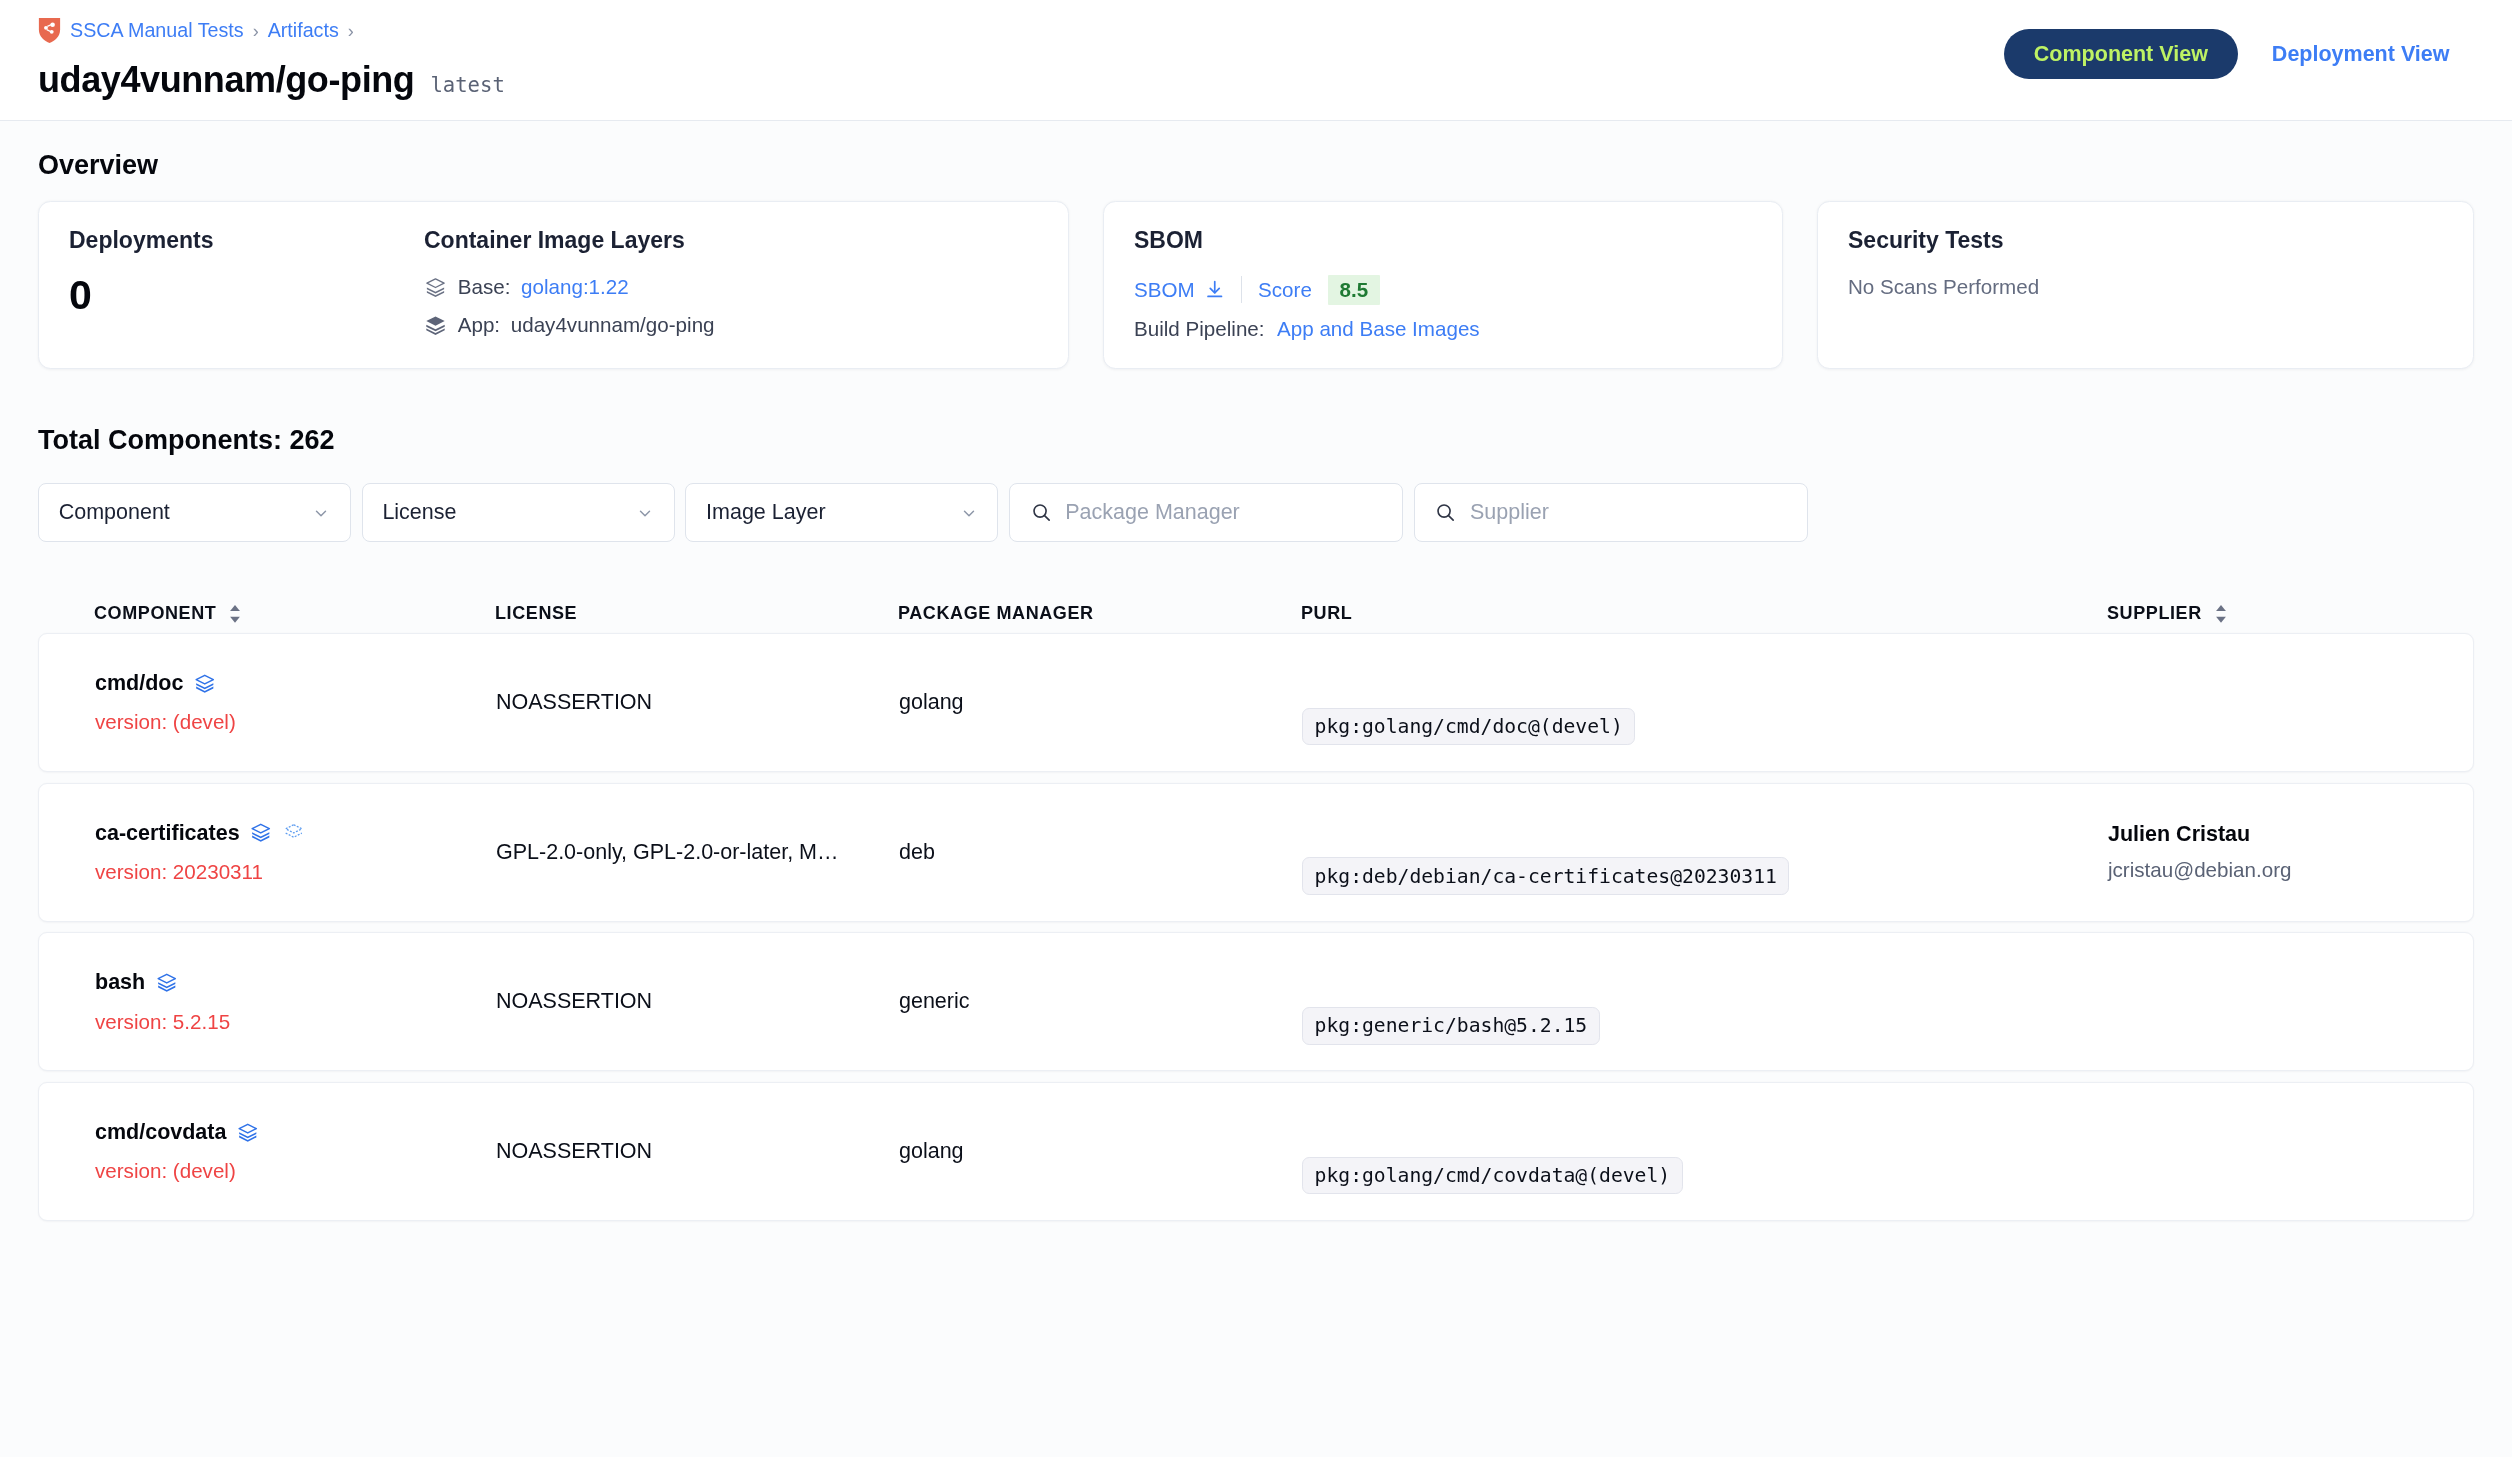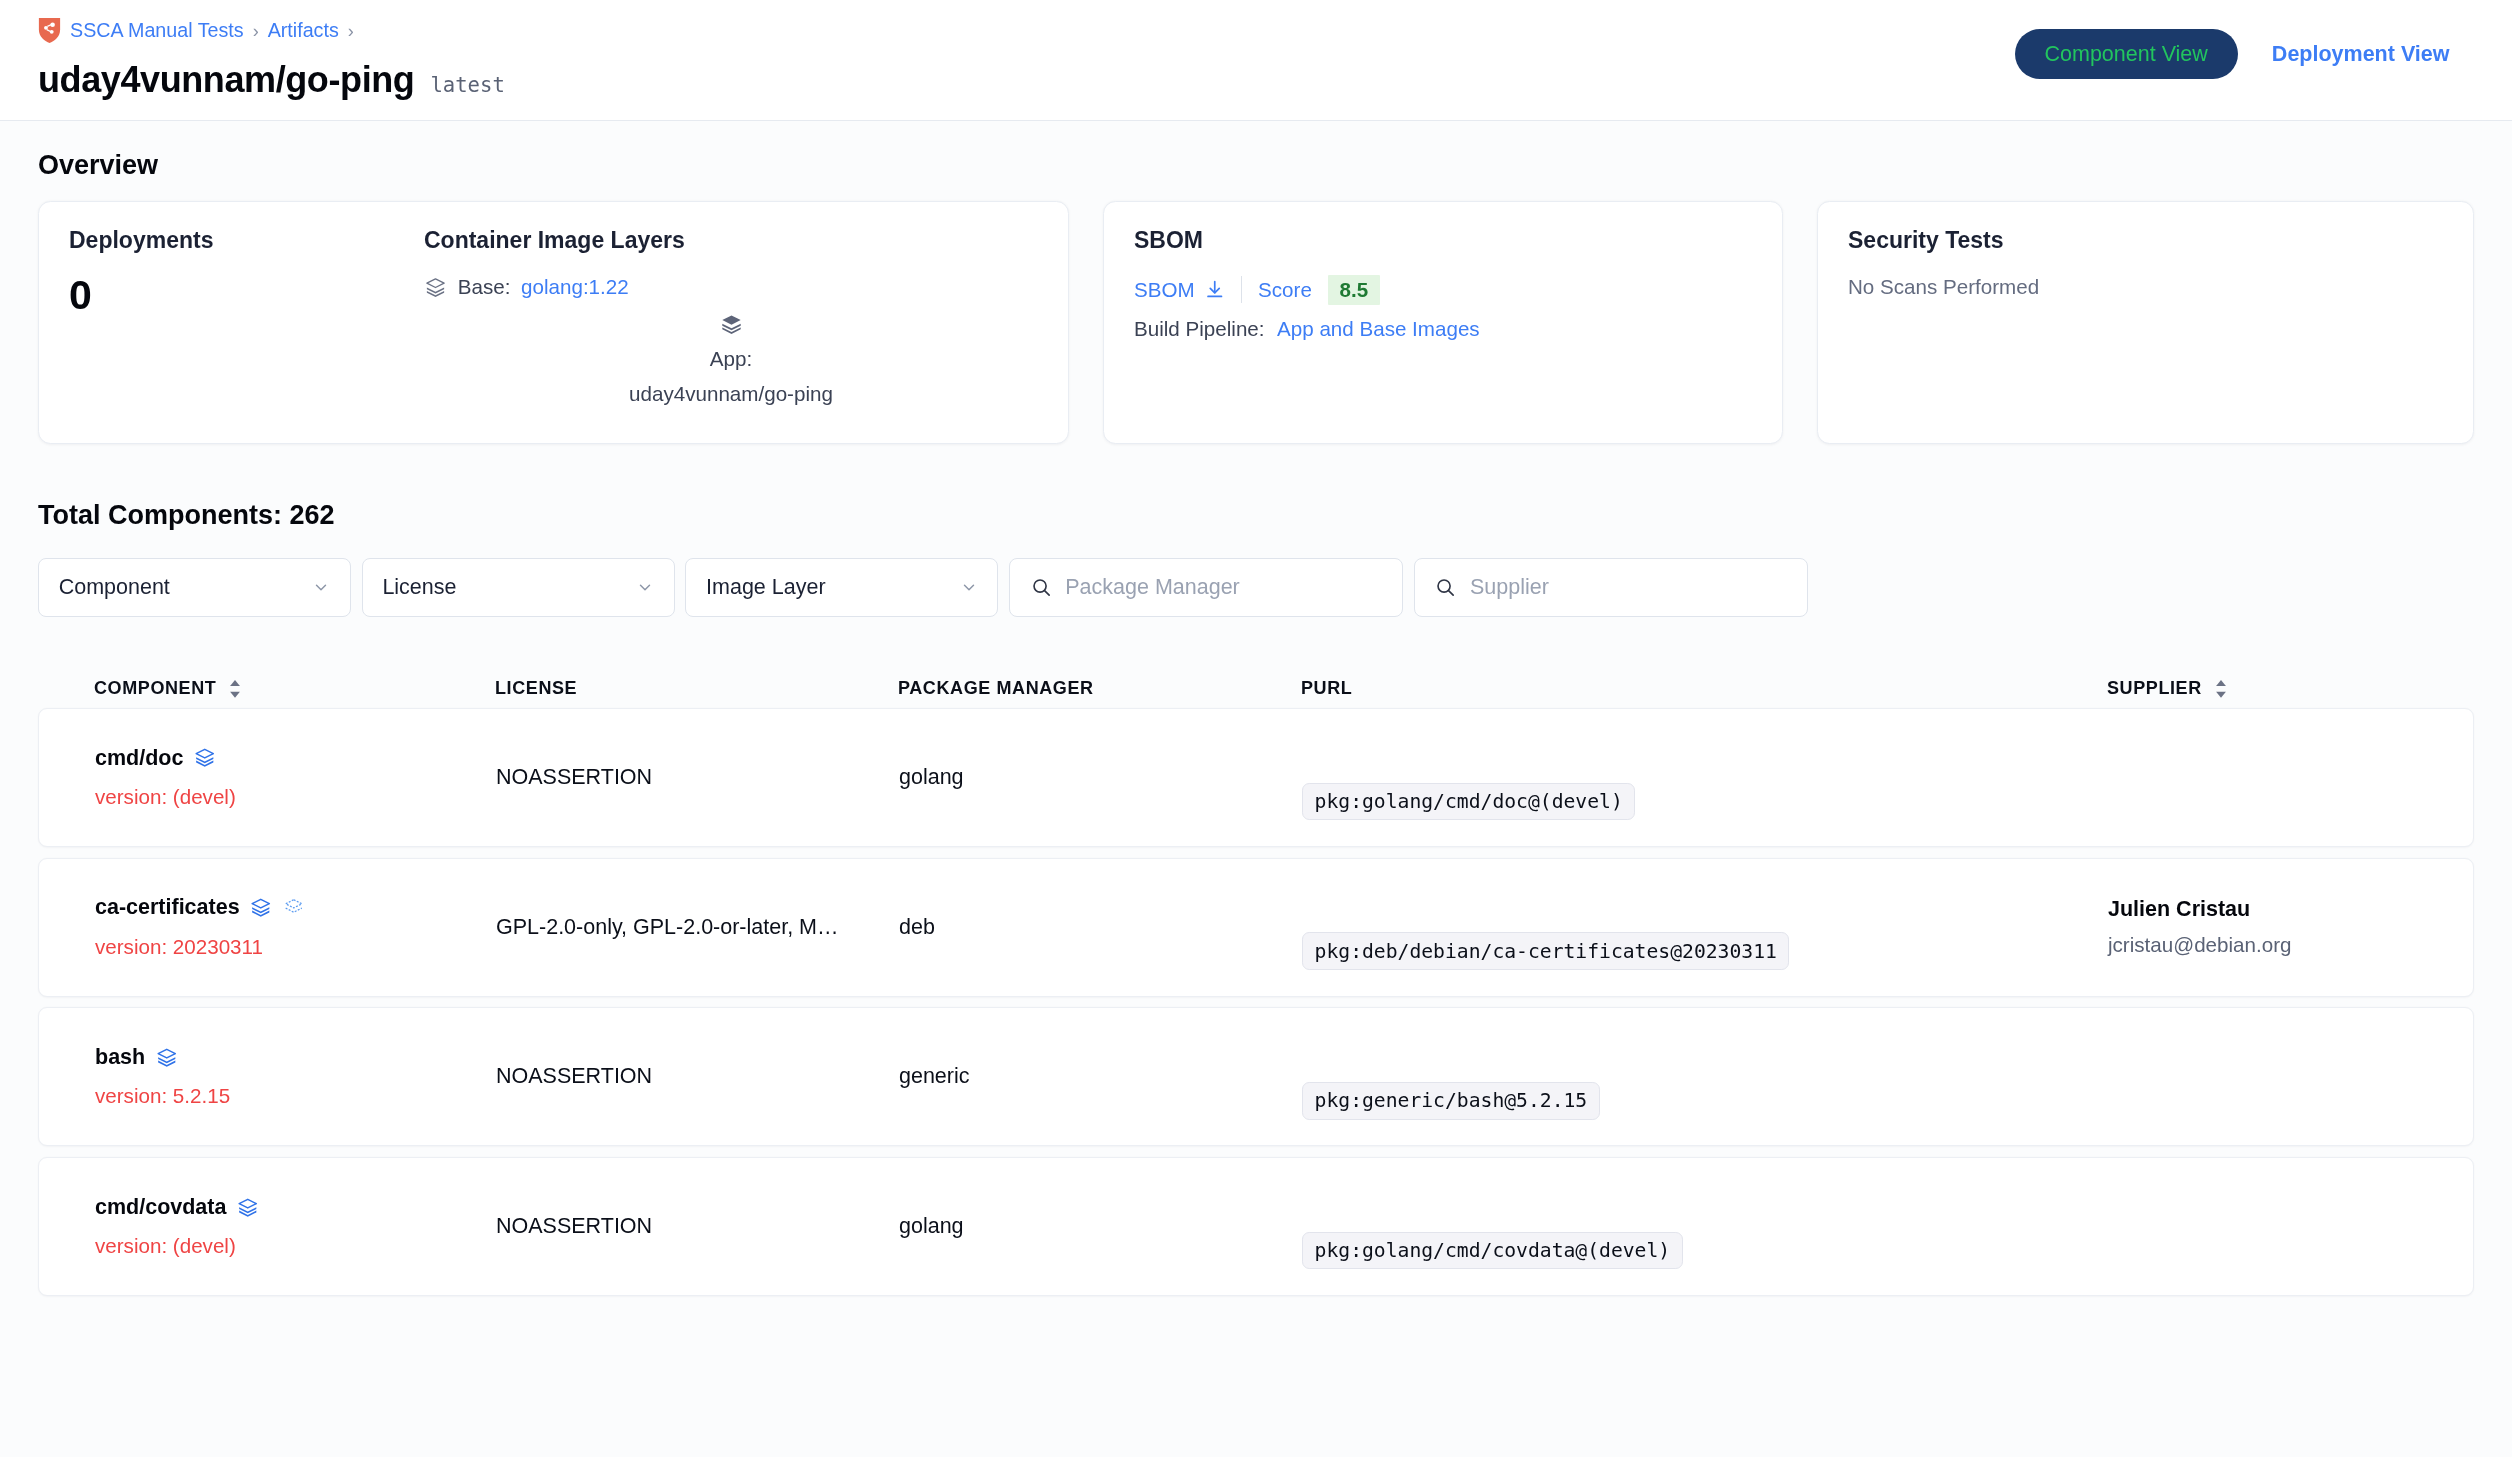--- a/index.html
+++ b/index.html
@@ -61,23 +61,23 @@
   .view-toggle {
     position: absolute;
     right: 41px;
     top: 29px;
     display: flex;
     align-items: center;
     gap: 12.5px;
   }
   .btn-view-active {
     background: #1b3a6b;
-    color: #22c55e;
+    color: #bef264;
     font-size: 21.5px;
-    font-weight: 400;
+    font-weight: 700;
     padding: 12.5px 30px;
     border-radius: 25px;
     border: none;
     cursor: pointer;
     font-family: inherit;
     white-space: nowrap;
   }
   .btn-view-inactive {
     background: transparent;
     color: #3d7df5;
@@ -133,21 +133,21 @@
   .layers-col { flex: 1 1 auto; }
   .layer-line {
     display: flex;
     align-items: center;
     gap: 10.7px;
     font-size: 20.6px;
     color: #3b4254;
     margin-bottom: 14.3px;
     white-space: nowrap;
   }
-  .layer-line:last-child { margin-bottom: 10px; flex-direction: column; }
+  .layer-line:last-child { margin-bottom: 0; }
   .layer-line .lk { color: #3d7df5; }
 
   .sbom-row {
     display: flex;
     align-items: center;
     gap: 16px;
     font-size: 20.6px;
     margin-bottom: 12.5px;
   }
   .sbom-link {

